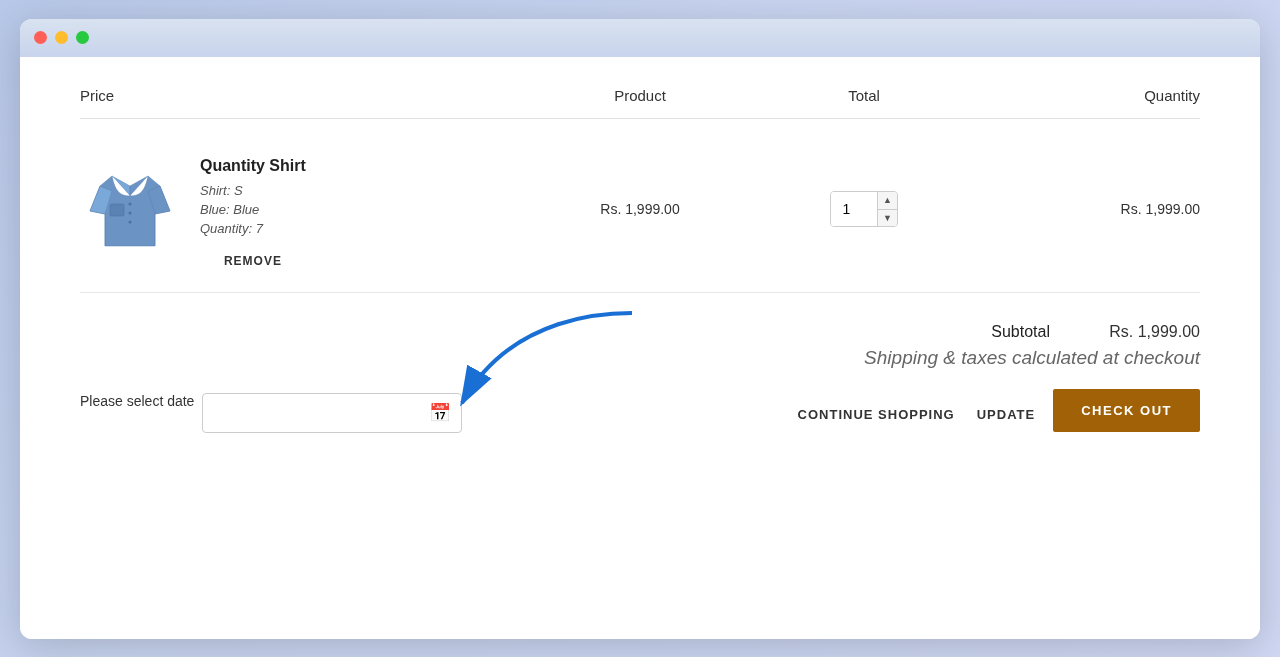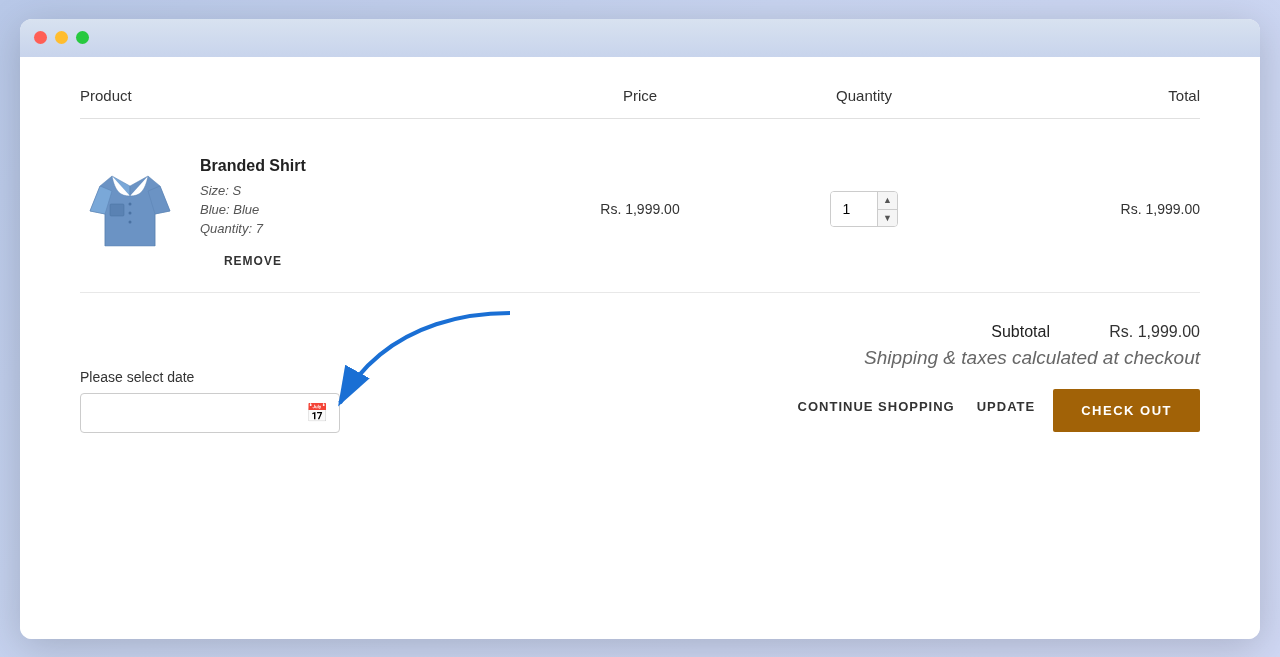--- a/index.html
+++ b/index.html
@@ -223,21 +223,21 @@
     .shipping-note {
       font-size: 19px;
       color: #666;
       font-style: italic;
     }
 
     .cart-actions {
       display: flex;
       gap: 14px;
       margin-top: 20px;
-      align-items: flex-start;
+      align-items: flex-end;
     }
 
     .btn-continue {
       background: none;
       border: none;
       font-size: 13px;
       font-weight: 700;
       letter-spacing: 1px;
       text-transform: uppercase;
       color: #333;
@@ -265,21 +265,20 @@
       font-weight: 700;
       letter-spacing: 1.5px;
       text-transform: uppercase;
       padding: 14px 28px;
       cursor: pointer;
       border-radius: 2px;
     }
 
     .date-section {
       display: flex;
-      flex-direction: column;
       gap: 8px;
     }
 
     .date-label {
       font-size: 14px;
       color: #333;
     }
 
     .date-input-wrapper {
       display: flex;
@@ -332,24 +331,24 @@
       <div class="traffic-light tl-close"></div>
       <div class="traffic-light tl-min"></div>
       <div class="traffic-light tl-max"></div>
     </div>
   </div>
 
   <div class="content">
     <div class="cart-table">
 
       <div class="table-header">
+        <div class="header-cell">Price</div>
         <div class="header-cell">Product</div>
-        <div class="header-cell">Price</div>
+        <div class="header-cell">Total</div>
         <div class="header-cell">Quantity</div>
-        <div class="header-cell">Total</div>
       </div>
 
       <div class="cart-row">
 
         <div class="product-cell">
           <div class="product-image">
 
             <svg class="shirt-svg" viewBox="0 0 90 100" xmlns="http://www.w3.org/2000/svg">
 
               <path d="M15 30 L5 55 L20 58 L20 90 L70 90 L70 58 L85 55 L75 30 L63 20 C60 35 55 40 45 40 C35 40 30 35 27 20 Z" fill="#6b93c4" stroke="#5a82b3" stroke-width="0.5"></path>
@@ -366,22 +365,22 @@
 
               <circle cx="45" cy="48" r="1.5" fill="#4a72a3"></circle>
               <circle cx="45" cy="57" r="1.5" fill="#4a72a3"></circle>
               <circle cx="45" cy="66" r="1.5" fill="#4a72a3"></circle>
 
               <line x1="20" y1="90" x2="20" y2="58" stroke="#5a82b3" stroke-width="0.5"></line>
               <line x1="70" y1="90" x2="70" y2="58" stroke="#5a82b3" stroke-width="0.5"></line>
             </svg>
           </div>
           <div class="product-info">
-            <div class="product-name">Branded Shirt</div>
-            <div class="product-detail">Size: S</div>
+            <div class="product-name">Quantity Shirt</div>
+            <div class="product-detail">Shirt: S</div>
             <div class="product-detail">Blue: Blue</div>
             <div class="product-detail">Quantity: 7</div>
             <button class="remove-btn">REMOVE</button>
           </div>
         </div>
 
         <div class="price-cell">
           <span>Rs. 1,999.00</span>
         </div>
 

